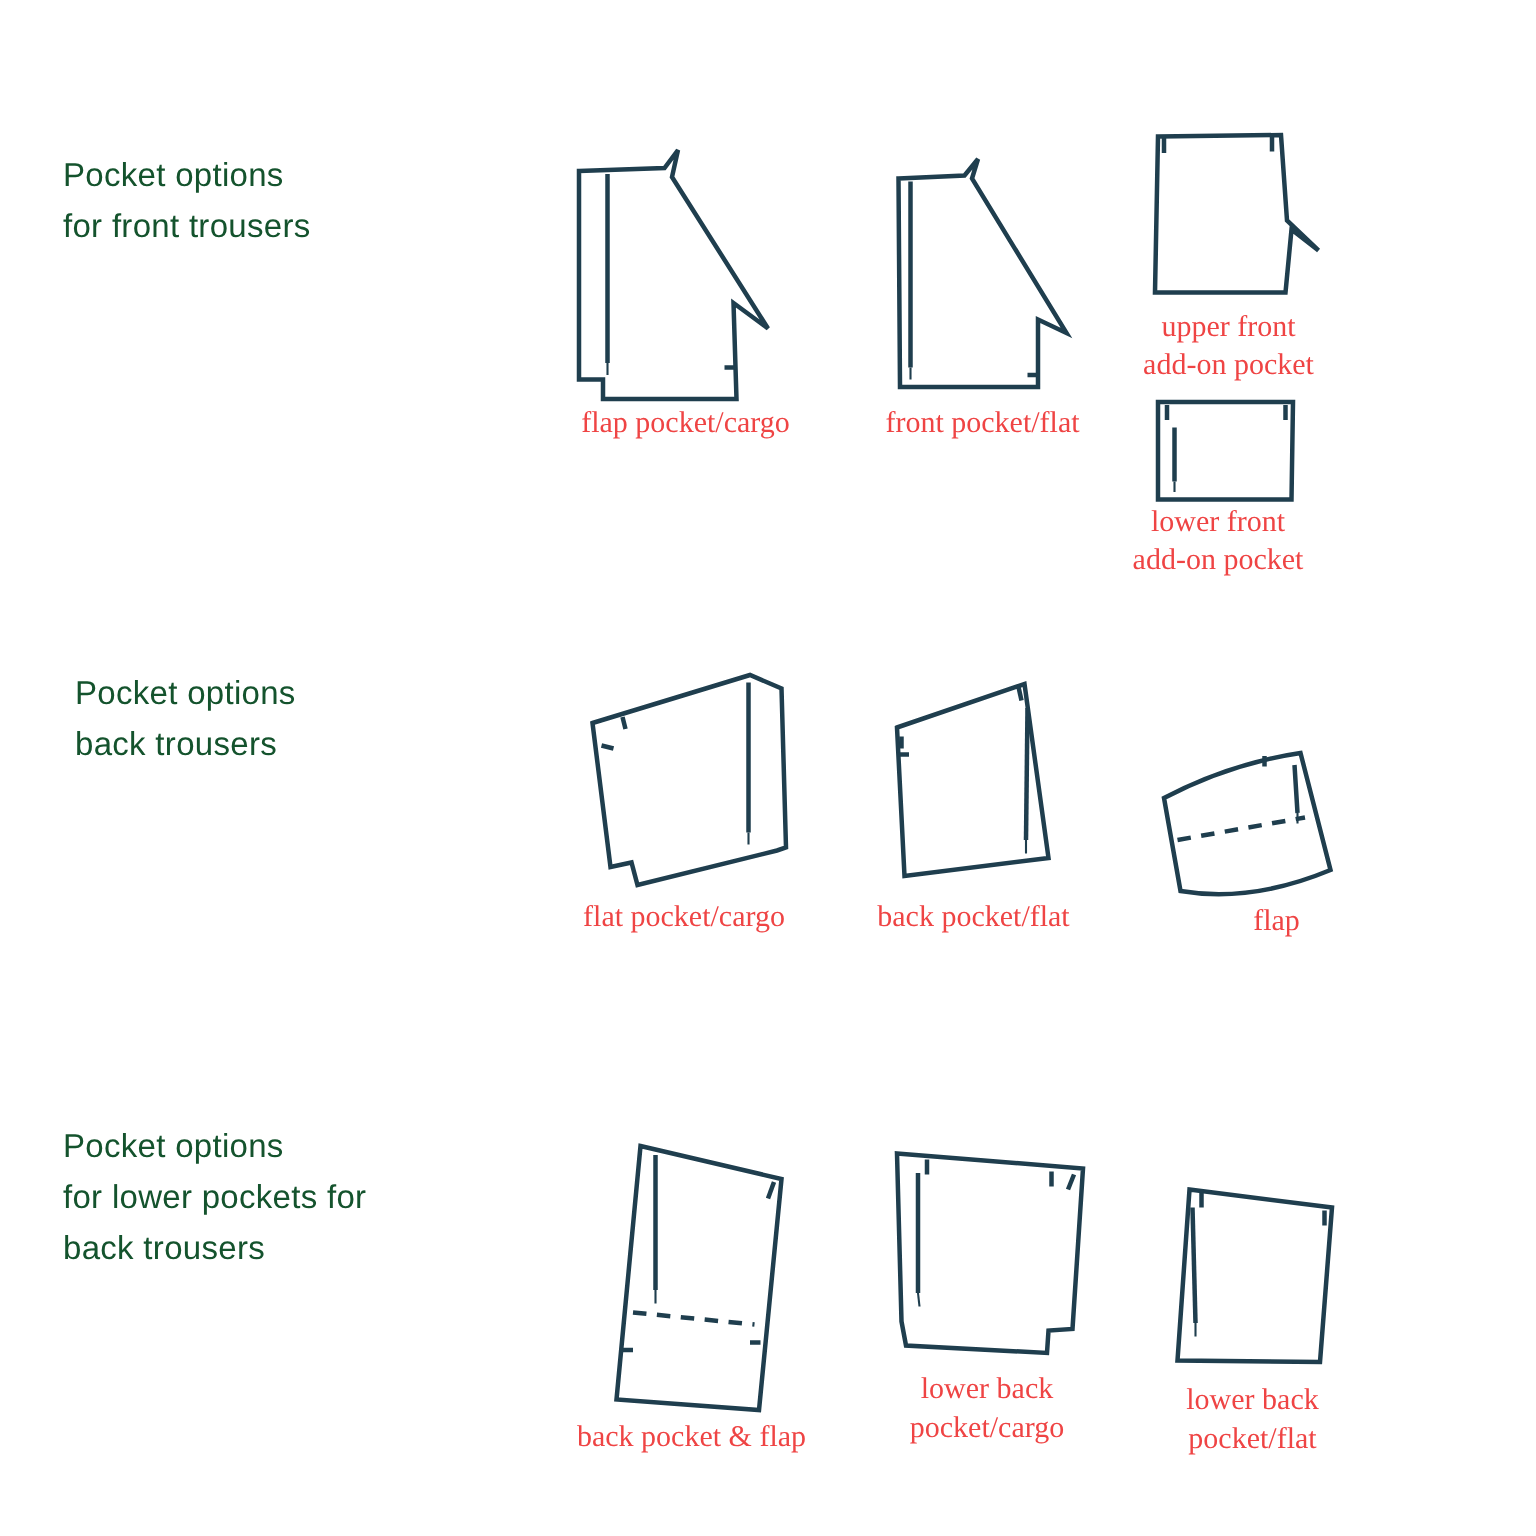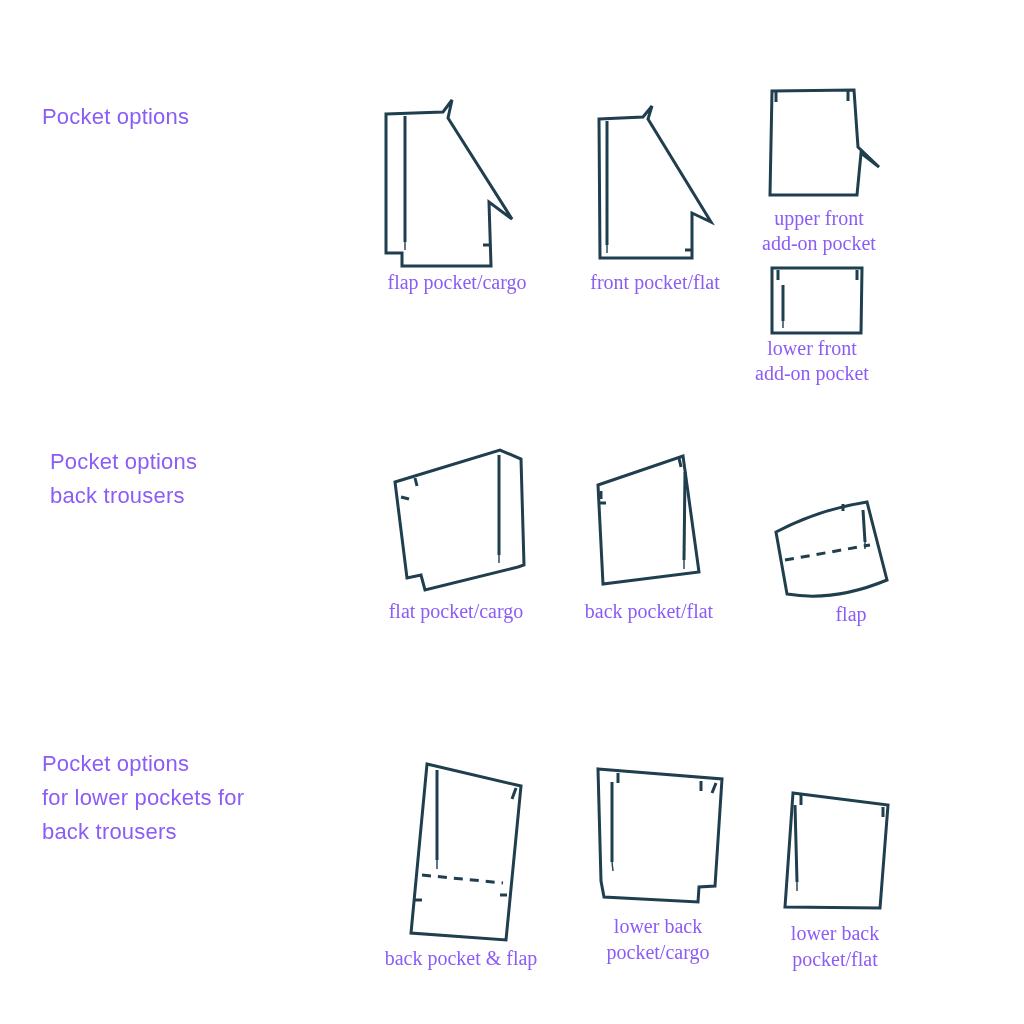--- a/index.html
+++ b/index.html
@@ -1,43 +1,44 @@
 <!DOCTYPE html>
 <html><head>
 <meta charset="utf-8">
 <style>
   html,body{margin:0;padding:0;background:#ffffff;}
   .canvas{
     position:relative;width:1024px;height:1024px;background:#ffffff;
     overflow:hidden;font-family:"Liberation Sans",sans-serif;
   }
   .heading{
-    position:absolute;color:#8b5cf6;font-size:22px;line-height:34px;
+    position:absolute;color:#14532d;font-size:22px;line-height:34px;
     font-family:"Liberation Sans",sans-serif;letter-spacing:0.2px;
   }
   .caption{
-    position:absolute;color:#8b5cf6;font-size:20px;line-height:25px;
+    position:absolute;color:#ef4444;font-size:20px;line-height:25px;
     font-family:"Liberation Serif","DejaVu Serif",serif;text-align:center;
   }
   .sketch{position:absolute;}
   .sketch path{stroke:#1f3e4e;fill:none;stroke-width:3;stroke-linejoin:miter;stroke-linecap:butt;}
   .sketch path.thin{stroke-width:1.4;}
   .sketch path.dash{stroke-dasharray:9 7;stroke-width:3;}
   .credit{
     position:absolute;right:15px;top:988px;color:#2e2e2e;font-size:20px;
     font-family:"Liberation Sans",sans-serif;
   }
 </style>
 </head>
 <body>
 
 <div class="canvas">
 
   <div class="heading" style="left:42px;top:100px;">
     <div>Pocket options</div>
+    <div>for front trousers</div>
   </div>
 
   <svg class="sketch" style="left:378px;top:92px;" width="140" height="180" viewBox="0 0 140 180">
     <path d="M8,22 L65,20 L74,8 L70,26 L134,127 L111,110 L113,174 L24,174 L24,161 L8,161 Z"></path>
     <path d="M27,24 V150"></path>
     <path class="thin" d="M27,150 L27,158"></path>
     <path d="M105,153 L113,153"></path>
   </svg>
   <div class="caption" style="left:377px;top:270px;width:160px;">
     <div>flap pocket/cargo</div>

